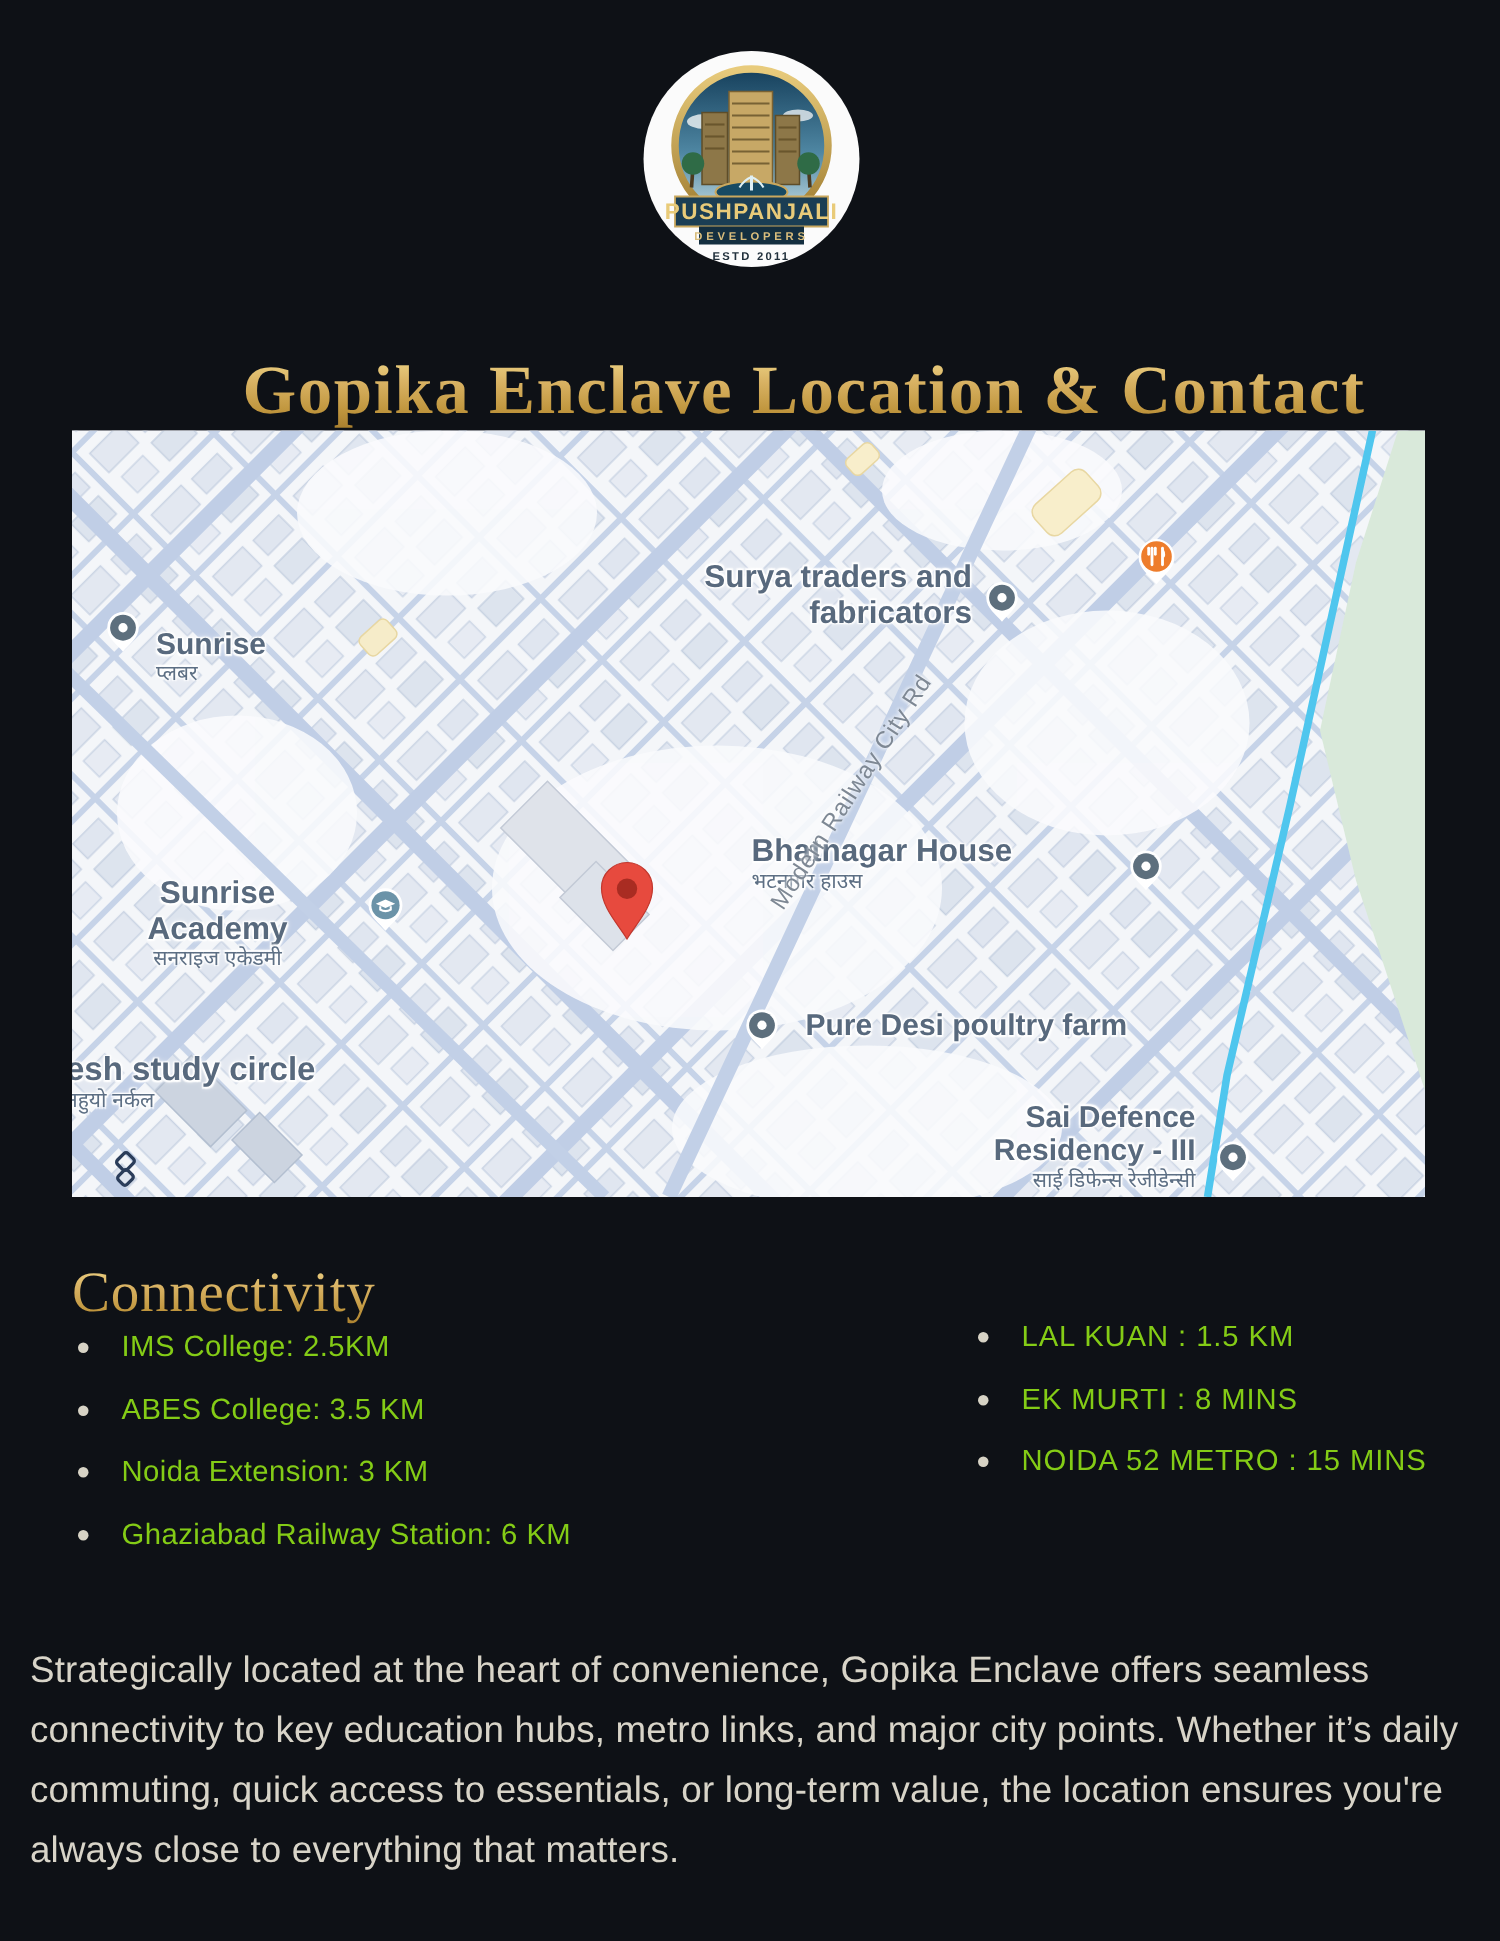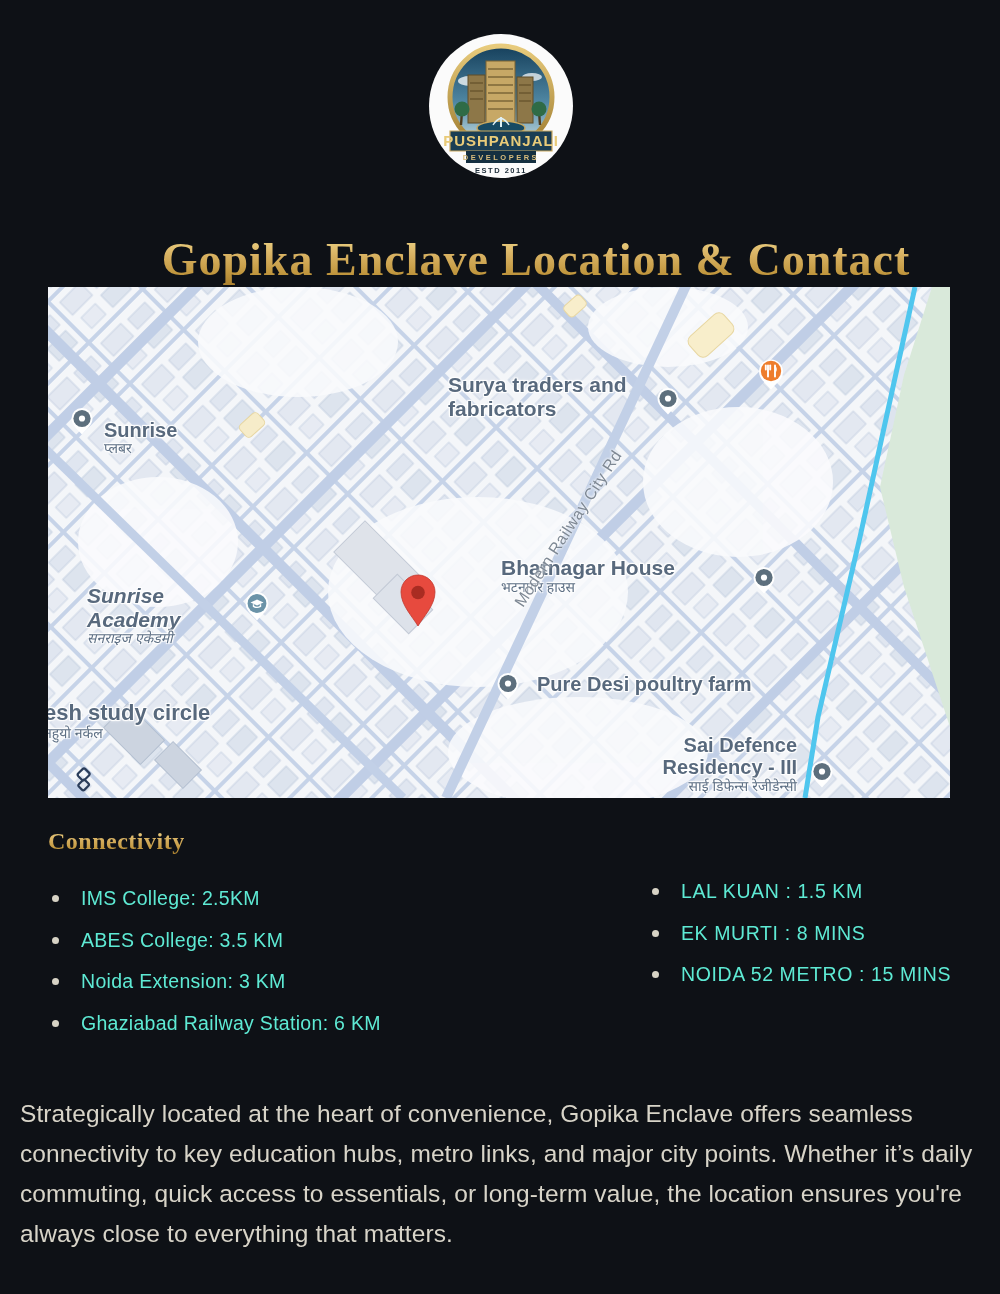--- a/index.html
+++ b/index.html
@@ -33,26 +33,26 @@
   .road-label{
     position:absolute;left:432px;top:238px;width:170px;text-align:center;
     color:#7e8894;font-size:16px;font-weight:400;letter-spacing:.5px;
     transform:rotate(-57deg);transform-origin:center;
     text-shadow:0 0 3px #fff,0 0 3px #fff;white-space:nowrap;
   }
   .pin{position:absolute;}
   
   .connect-head{
     position:absolute;left:48px;top:808px;
-    font-family:"Liberation Serif",serif;font-weight:700;font-size:24px;letter-spacing:.5px;
+    font-family:"Liberation Serif",serif;font-weight:400;font-size:38px;letter-spacing:.5px;
   }
   .blist{position:absolute;margin:0;padding:0;list-style:none;}
   .blist.left{left:52px;top:878px;}
   .blist.right{left:652px;top:871px;}
-  .blist li{display:flex;align-items:center;height:41.5px;color:#5eead4;}
+  .blist li{display:flex;align-items:center;height:41.5px;color:#84cc16;}
   .blist .dot{width:7px;height:7px;border-radius:50%;background:#d7d3c5;margin-right:22px;flex:0 0 auto;}
   .blist.left .txt{font-size:19.5px;letter-spacing:.3px;}
   .blist.right .txt{font-size:19.5px;letter-spacing:.6px;}
   .para{
     position:absolute;left:20px;top:1069px;width:962px;
     color:#d8d4c8;font-size:24.5px;line-height:40px;letter-spacing:.1px;
   }
 </style>
 </head>
 <body>
@@ -168,28 +168,28 @@
     <g transform="rotate(45 36 492)" stroke="#2b3d5a" stroke-width="2.2" fill="none">
       <rect x="28" y="484" width="9" height="10" rx="2"></rect>
       <rect x="36" y="492" width="8" height="9" rx="2"></rect>
     </g>
   </svg>
 
   <div class="mlabel" style="left:56px;top:132px;font-size:20px;">
     <span>Sunrise</span>
     <span class="hindi">प्लबर</span>
   </div>
-  <div class="mlabel wrap" style="left:400px;top:86px;width:200px;font-size:21px;">
+  <div class="mlabel wrap" style="left:400px;top:86px;width:200px;text-align:right;font-size:21px;">
     <span>Surya traders and fabricators</span>
   </div>
   <div class="mlabel wrap" style="left:453px;width:250px;top:269px;text-align:left;font-size:21px;">
     <span>Bhatnagar House</span>
     <span class="hindi">भटनागर हाउस</span>
   </div>
-  <div class="mlabel wrap" style="left:39px;width:158px;top:297px;text-align:left;font-size:21px;font-style:italic;">
+  <div class="mlabel wrap" style="left:18px;width:158px;top:297px;text-align:center;font-size:21px;">
     <span>Sunrise Academy</span>
     <span class="hindi">सनराइज एकेडमी</span>
   </div>
   <div class="mlabel" style="left:-4px;top:414px;font-size:22px;">
     <span>esh study circle</span>
     <span class="hindi">नहुयो नर्कल</span>
   </div>
   <div class="mlabel" style="left:489px;top:386px;font-size:20px;">
     <span>Pure Desi poultry farm</span>
   </div>

